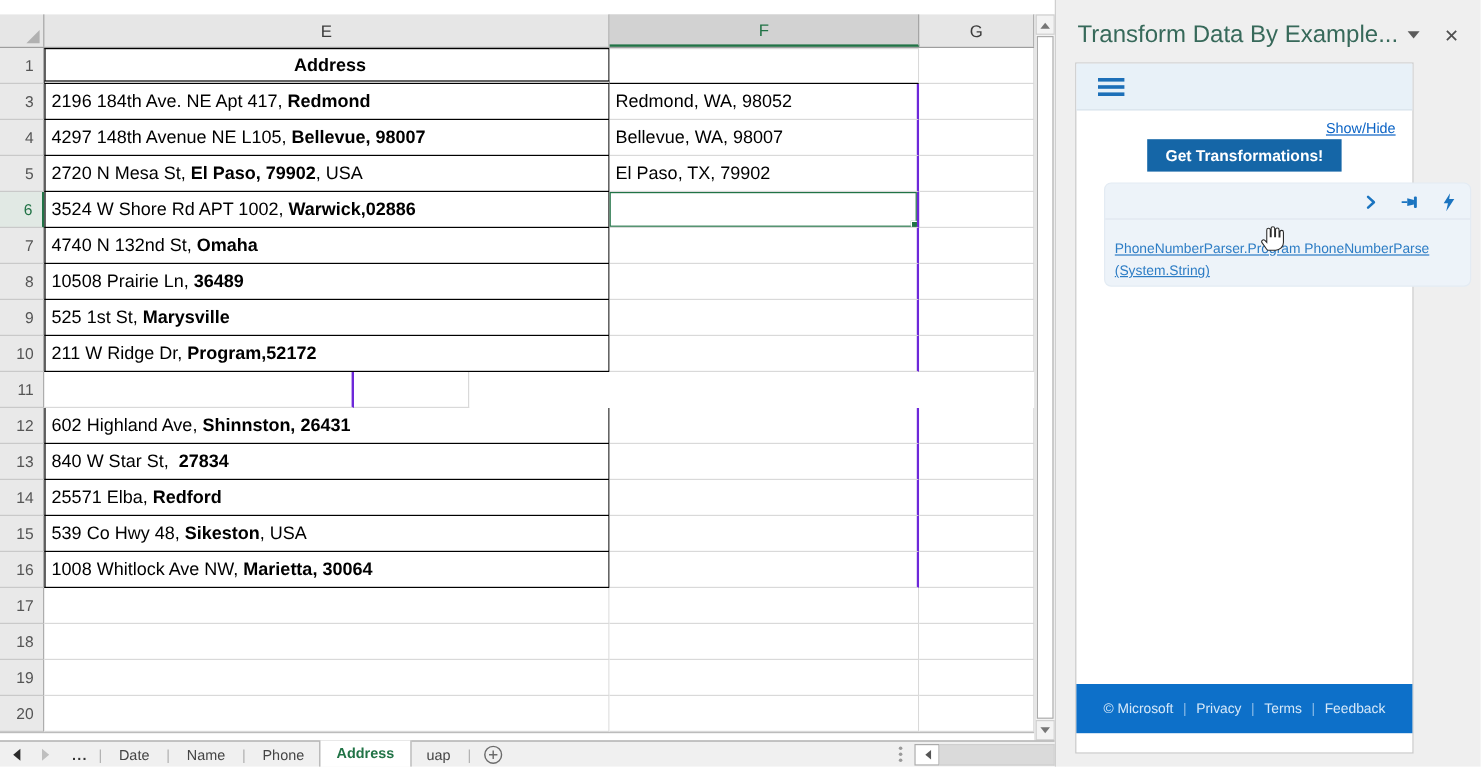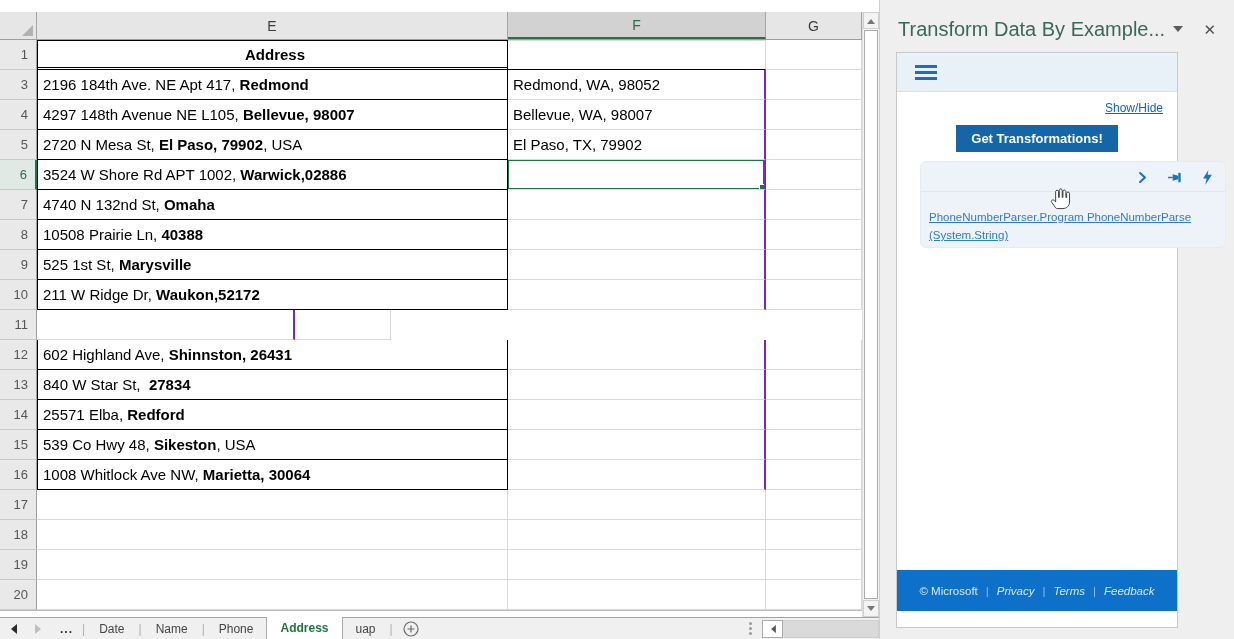--- a/index.html
+++ b/index.html
@@ -79,33 +79,33 @@
   #pane-title { font-size:20px; color:#37695a; flex:1; white-space:nowrap; overflow:hidden; }
   #title-caret { width:0; height:0; border:5px solid transparent; border-top:6px solid #5b5b5b; margin:4px 14px 0 6px; }
   #pane-close { font-size:15px; color:#4f4f4f; padding:0 6px; }
   #pane-box { position:absolute; left:16px; top:52px; width:282px; height:576px; background:#fff;
               border:1px solid #c8c8c8; }
   #box-strip { height:39px; background:#e8f1f8; border-bottom:1px solid #d9e3ec; display:flex; align-items:center; }
   #hamburger { margin-left:18px; display:flex; flex-direction:column; gap:3px; }
   #hamburger i { width:22px; height:3px; background:#1c6fb8; }
   #showhide-row { text-align:right; padding:6px 14px 0 0; }
   #showhide-link { font-size:12px; color:#0b63c5; }
-  #btn-row { text-align:center; margin-top:9px; }
+  #btn-row { text-align:center; margin-top:0; }
   #get-transformations { display:inline-block; background:#1566a7; color:#fff; font-weight:bold;
                          font-size:13px; padding:6px 15px; border:none; }
   #result-card { margin:9px 4px 0 23px; width:306px; background:#edf3f9; border:1px solid #e3ebf3;
                  border-radius:6px; padding-bottom:2px; }
   #card-icons { display:flex; justify-content:flex-end; align-items:center; gap:18px;
                 padding:8px 12px 6px 0; border-bottom:1px solid #dfe7ee; }
   #card-icons svg { display:block; }
   #result-link { display:block; font-size:11.5px; color:#2d7dc5; line-height:1.6;
                  padding:16px 26px 0 8px; }
   #pane-footer { position:absolute; left:0; bottom:16px; width:100%; height:41px; background:#0d70c9;
                  display:flex; align-items:center; justify-content:center; font-size:11.5px; color:#d5e8f9; }
-  #pane-footer a { color:#d5e8f9; text-decoration:none;font-style:italic; }
+  #pane-footer a { color:#d5e8f9; text-decoration:none; }
   .fsep { color:#8fbde8; margin:0 8px; }
   #cursor { position:absolute; left:151px; top:130px; width:26px; height:30px; z-index:9; pointer-events:none; }
 </style>
 </head>
 <body>
 
 <div id="stage">
 
   <div id="topgap"></div>
 
@@ -150,33 +150,33 @@
         <div class="cell g"></div>
       </div>
       <div class="row">
         <div class="rh">7</div>
         <div class="cell e boxed"><span>4740 N 132nd St, </span><span class="b">Omaha</span></div>
         <div class="cell f fb"></div>
         <div class="cell g"></div>
       </div>
       <div class="row">
         <div class="rh">8</div>
-        <div class="cell e boxed"><span>10508 Prairie Ln, </span><span class="b">40388</span></div>
+        <div class="cell e boxed"><span>10508 Prairie Ln, </span><span class="b">36489</span></div>
         <div class="cell f fb"></div>
         <div class="cell g"></div>
       </div>
       <div class="row">
         <div class="rh">9</div>
         <div class="cell e boxed"><span>525 1st St, </span><span class="b">Marysville</span></div>
         <div class="cell f fb"></div>
         <div class="cell g"></div>
       </div>
       <div class="row">
         <div class="rh">10</div>
-        <div class="cell e boxed"><span>211 W Ridge Dr, </span><span class="b">Waukon,52172</span></div>
+        <div class="cell e boxed"><span>211 W Ridge Dr, </span><span class="b">Program,52172</span></div>
         <div class="cell f fb"></div>
         <div class="cell g"></div>
       </div>
       <div class="row">
         <div class="rh">11</div>
         <div class="cell f fb"></div>
         <div class="cell g"></div>
       </div>
       <div class="row">
         <div class="rh">12</div>

